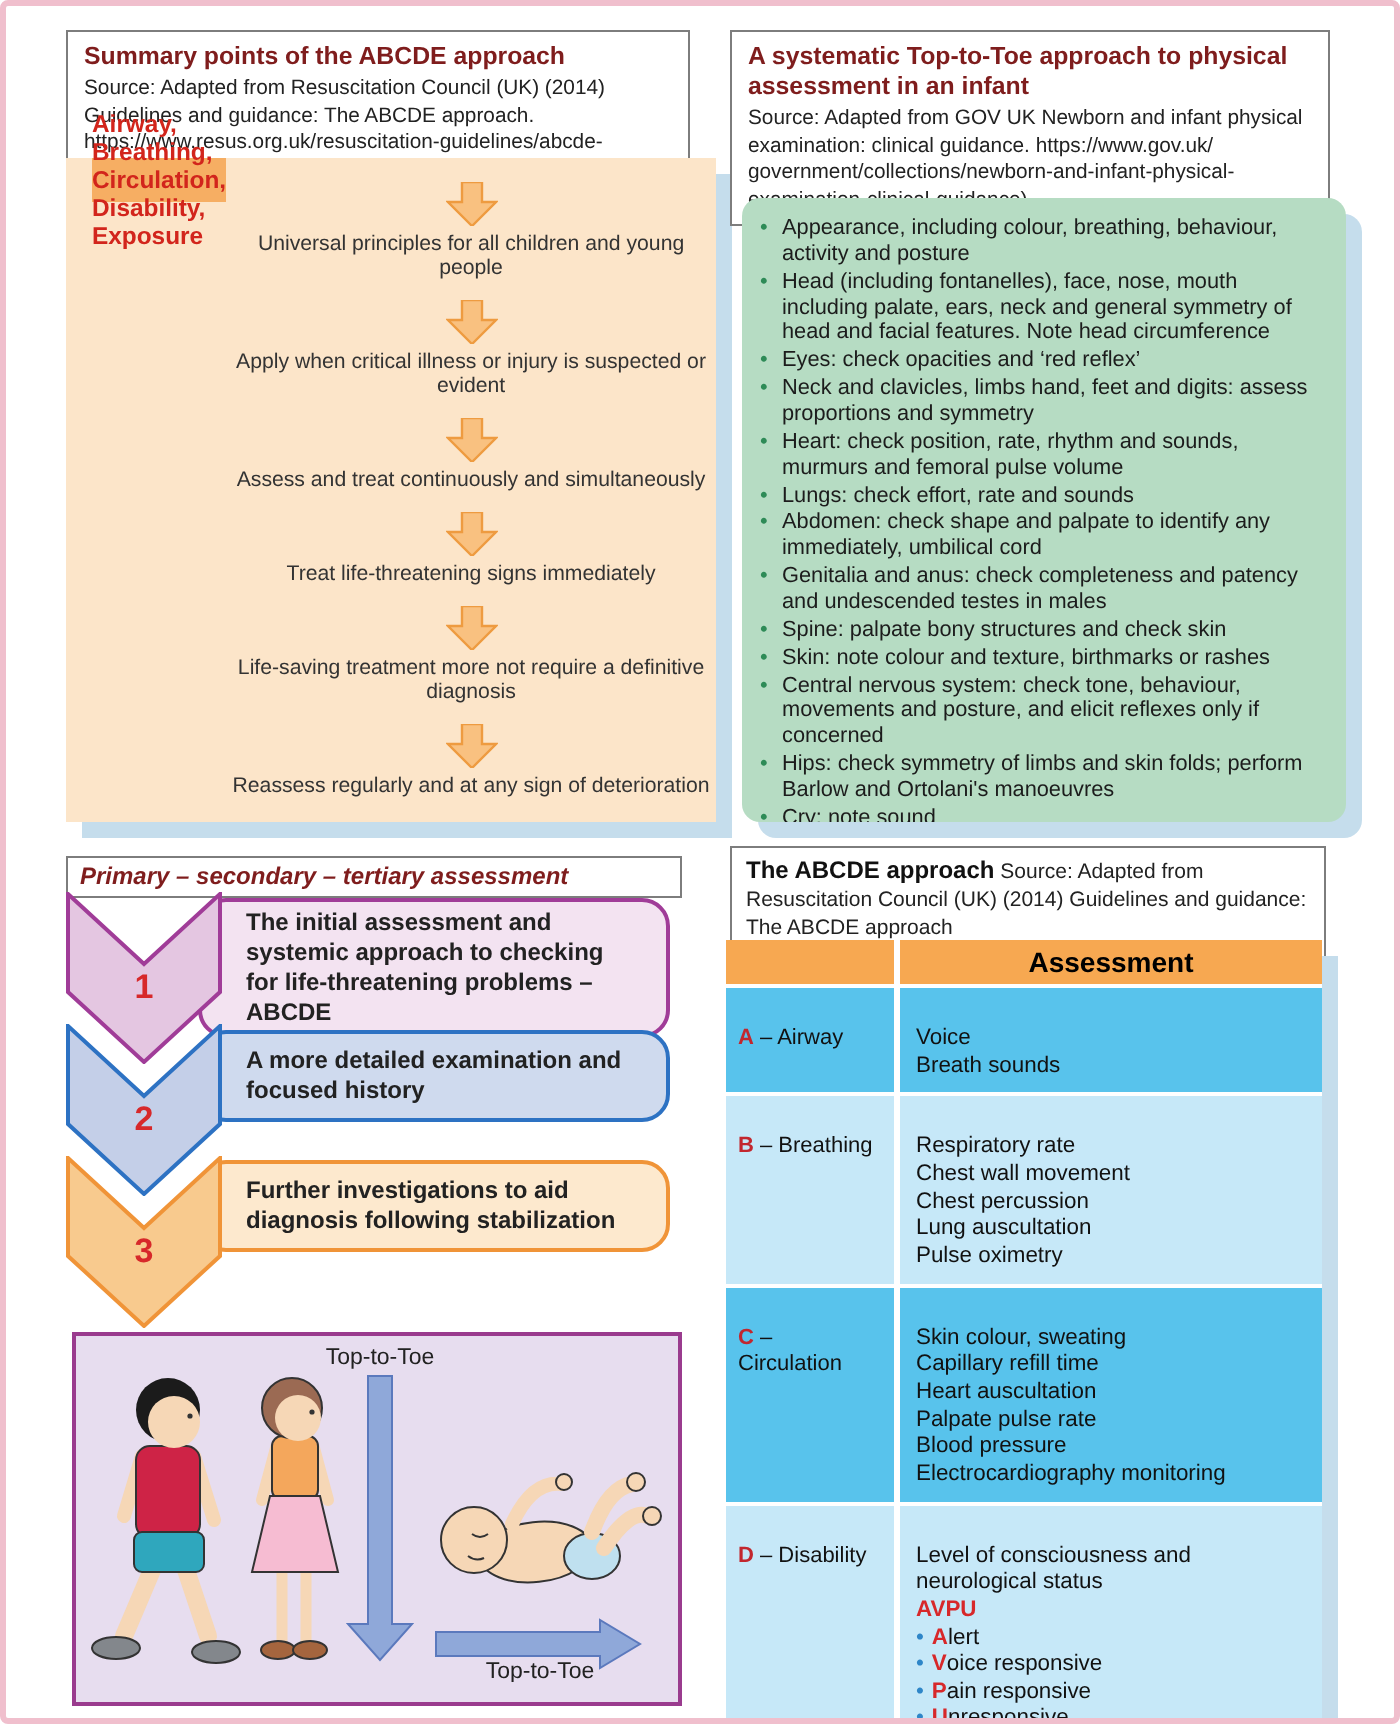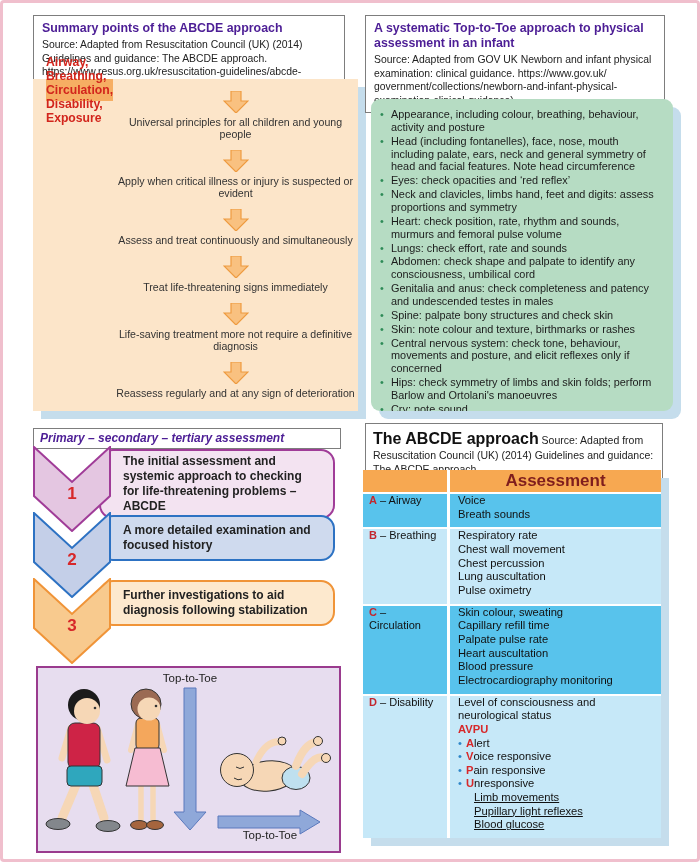--- a/index.html
+++ b/index.html
@@ -1,28 +1,28 @@
 <!DOCTYPE html>
 <html><head>
 <meta charset="utf-8">
 <style>
   html,body{margin:0;padding:0;background:#fff;}
   .figure{position:relative;width:700px;height:862px;background:#ffffff;border:3px solid #f0bfcd;border-radius:4px;
     box-sizing:border-box;font-family:"Liberation Sans","DejaVu Sans",sans-serif;overflow:hidden;}
 
   
   .titlebox{position:absolute;background:#fff;border:1.5px solid #7d7d7d;box-sizing:border-box;padding:5px 8px;}
-  .tb-title{font-size:12.4px;font-weight:bold;color:#4c1d95;line-height:1.22;}
+  .tb-title{font-size:12.4px;font-weight:bold;color:#7f1d1d;line-height:1.22;}
   .tb-source{font-size:10.4px;color:#222;line-height:1.3;overflow-wrap:anywhere;margin-top:2px;}
   #tl-titlebox{left:30px;top:12px;width:312px;}
   #tr-titlebox{left:362px;top:12px;width:300px;}
   #bl-titlebox{left:30px;top:425px;width:308px;padding:2px 6px;font-style:italic;}
   #bl-titlebox .tb-title{font-size:12px;}
   #br-titlebox{left:362px;top:420px;width:298px;padding:4px 7px;font-size:10.5px;line-height:1.32;color:#222;overflow-wrap:anywhere;}
-  #br-titlebox .inline-title{font-size:16px;font-weight:bold;color:#111;}
+  #br-titlebox .inline-title{font-size:12px;font-weight:bold;color:#111;}
 
   .shadowed{box-shadow:8px 8px 0 0 #c5ddec;}
 
   
   #flow-panel{position:absolute;left:30px;top:76px;width:312px;height:332px;background:#fce5c9;display:flex;flex-direction:row;padding-left:13px;}
   .flow-header{height:22px;flex:0 0 22px;background:#f6ae63;color:#d2251c;font-weight:bold;font-size:12.2px;
     display:flex;align-items:center;justify-content:center;}
   .flow-steps{flex:1;display:flex;flex-direction:column;align-items:center;justify-content:space-evenly;padding:2px 0;}
   .flow-step{display:flex;flex-direction:column;align-items:center;}
   .flow-arrow path{fill:#f9c180;stroke:#ee9b40;stroke-width:1.2;}
@@ -53,22 +53,22 @@
   #illus svg{display:block;}
   .illus-label{font-size:11.5px;fill:#222;}
   .steel{fill:#8fa8d9;stroke:#5b79bd;stroke-width:1;}
   .skin{fill:#f6d7b6;} .outline{stroke:#333;stroke-width:1;}
   .limb{stroke:#f6d7b6;fill:none;stroke-linecap:round;}
 
   
   #abcde-table{position:absolute;left:360px;top:467px;width:298px;background:#fff;display:grid;
     grid-template-columns:84px 1fr;gap:2px 3px;}
   .hcell{background:#f7a851;height:22px;display:flex;align-items:center;justify-content:center;}
-  .hcell span{color:#7f1d1d;font-weight:bold;font-size:17px;}
-  .cell{font-size:11.2px;line-height:1.22;color:#111;padding:0 8px 6px;}
+  .hcell span{color:#000000;font-weight:bold;font-size:14px;}
+  .cell{font-size:11.2px;line-height:1.22;color:#111;padding:19px 8px 6px;}
   .left-cell{padding-left:6px;font-size:11px;}
   .dark{background:#58c3ec;} .light{background:#c6e8f8;}
   .letter{color:#c2272e;font-weight:bold;}
   .red-bold{color:#d7282a;font-weight:bold;}
   .avpu-line .dot{color:#2e86c8;margin-right:4px;}
   .avpu-line .first{color:#d7282a;font-weight:bold;}
   .indent{padding-left:16px;text-decoration:underline;}
 </style>
 </head>
 <body>
@@ -128,21 +128,21 @@
   </div>
 
   <div id="green-panel" class="shadowed">
     <ul>
         <li>Appearance, including colour, breathing, behaviour, activity and posture</li>
         <li>Head (including fontanelles), face, nose, mouth including palate, ears, neck and general symmetry of head and facial features. Note head circumference</li>
         <li>Eyes: check opacities and ‘red reflex’</li>
         <li>Neck and clavicles, limbs hand, feet and digits: assess proportions and symmetry</li>
         <li>Heart: check position, rate, rhythm and sounds, murmurs and femoral pulse volume</li>
         <li>Lungs: check effort, rate and sounds</li>
-        <li>Abdomen: check shape and palpate to identify any consciousness, umbilical cord</li>
+        <li>Abdomen: check shape and palpate to identify any immediately, umbilical cord</li>
         <li>Genitalia and anus: check completeness and patency and undescended testes in males</li>
         <li>Spine: palpate bony structures and check skin</li>
         <li>Skin: note colour and texture, birthmarks or rashes</li>
         <li>Central nervous system: check tone, behaviour, movements and posture, and elicit reflexes only if concerned</li>
         <li>Hips: check symmetry of limbs and skin folds; perform Barlow and Ortolani's manoeuvres</li>
         <li>Cry: note sound</li>
       </ul>
   </div>
 
   <div class="titlebox" id="bl-titlebox">
@@ -248,22 +248,22 @@
         <div>Respiratory rate</div>
         <div>Chest wall movement</div>
         <div>Chest percussion</div>
         <div>Lung auscultation</div>
         <div>Pulse oximetry</div>
       </div>
       <div class="cell left-cell dark"><span class="letter">C</span> – Circulation</div>
       <div class="cell dark">
         <div>Skin colour, sweating</div>
         <div>Capillary refill time</div>
+        <div>Heart auscultation</div>
         <div>Palpate pulse rate</div>
-        <div>Heart auscultation</div>
         <div>Blood pressure</div>
         <div>Electrocardiography monitoring</div>
       </div>
       <div class="cell left-cell light"><span class="letter">D</span> – Disability</div>
       <div class="cell light">
         <div>Level of consciousness and neurological status</div>
         <div class="red-bold">AVPU</div>
         <div class="avpu-line"><span class="dot">•</span><span class="first">A</span>lert</div>
         <div class="avpu-line"><span class="dot">•</span><span class="first">V</span>oice responsive</div>
         <div class="avpu-line"><span class="dot">•</span><span class="first">P</span>ain responsive</div>

